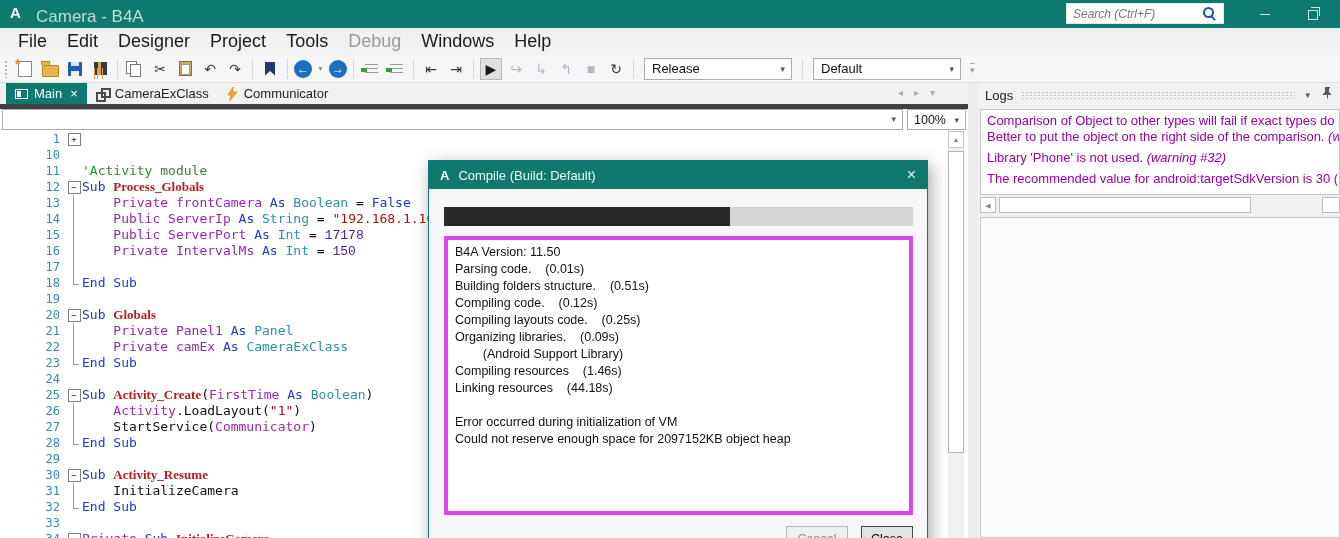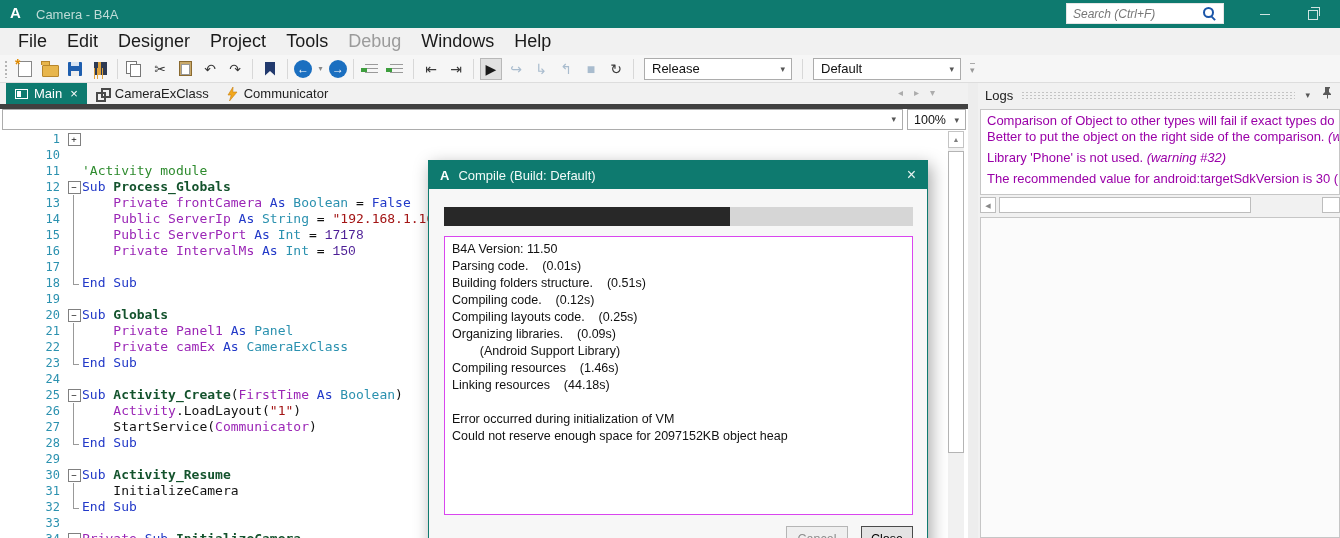--- a/index.html
+++ b/index.html
@@ -2,21 +2,21 @@
 <html><head>
 <meta charset="utf-8">
 <style>
   html,body{margin:0;padding:0;background:#444;}
   #app{position:relative;width:1340px;height:538px;overflow:hidden;background:#fff;
        font-family:"Liberation Sans",sans-serif;cursor:default;}
 
   
   .titlebar{position:absolute;left:0;top:0;width:100%;height:28px;background:#0E7A6F;}
   .app-logo{position:absolute;left:10px;top:4px;color:#FFF;font-weight:bold;font-size:15px;}
-  .win-title{position:absolute;left:36px;top:7px;color:#BFDCD7;font-size:13px;}
+  .win-title{position:absolute;left:36px;top:7px;color:#BFDCD7;font-size:17px;}
   .search-wrap{position:absolute;left:1066px;top:3px;width:158px;height:21px;background:#FFF;
                display:flex;align-items:center;border:1px solid #E6E6E6;box-sizing:border-box;}
   .search-input{flex:1;border:none;outline:none;font-size:12px;font-style:italic;padding:0 6px;
                 color:#333;background:transparent;font-family:"Liberation Sans",sans-serif;min-width:0;}
   .search-input::placeholder{color:#777;font-style:italic;}
   .mag{width:15px;height:15px;position:relative;margin-right:6px;flex:none;}
   .mag::before{content:"";position:absolute;left:1px;top:1px;width:7px;height:7px;border:2px solid #1A55A8;border-radius:50%;}
   .mag::after{content:"";position:absolute;left:10px;top:9px;width:2px;height:6px;background:#1A55A8;transform:rotate(-45deg);}
   .win-btn{position:absolute;top:0;width:34px;height:28px;color:#CFE4E1;text-align:center;line-height:28px;}
   .min-glyph{display:inline-block;width:10px;height:1px;background:currentColor;vertical-align:middle;}
@@ -103,21 +103,21 @@
   .fold-line{position:absolute;left:7px;top:0;height:16px;border-left:1px solid #999;}
   .fold-corner{position:absolute;left:7px;top:0;height:9px;width:5px;border-left:1px solid #999;border-bottom:1px solid #999;}
   .code{white-space:pre;}
   .tk-kw{color:#2239C8;}
   .tk-md{color:#9B26B6;}
   .tk-id{color:#9B26B6;}
   .tk-ty{color:#2B91AF;}
   .tk-str{color:#A31515;}
   .tk-num{color:#4c1d95;font-family:Liberation Mono, monospace;}
   .tk-cm{color:#2E8B2E;}
-  .tk-sub{color:#14532d;font-weight:bold;}
+  .tk-sub{color:#b91c1c;font-weight:bold;font-family:Liberation Serif, serif;}
   .tk-pl{color:#111;}
   .tk-rg{color:#7A7A7A;border:1px solid #9A9A9A;padding:0 3px;background:#FCFCFC;}
   .vscroll{position:absolute;left:948px;top:131px;width:16px;height:407px;background:#F1F1F1;}
   .vs-up{position:absolute;top:0;left:0;width:14px;height:15px;background:#FFF;border:1px solid #C4C4C4;
          color:#808080;font-size:7px;text-align:center;line-height:15px;}
   .vs-thumb{position:absolute;top:20px;left:0;width:14px;height:300px;background:#FFF;border:1px solid #B4B4B4;}
   .splitter{position:absolute;left:968px;top:83px;width:10px;height:455px;background:#EDEDED;}
 
   
   .logspanel{position:absolute;left:978px;top:83px;width:362px;height:455px;background:#F1F1F1;}
@@ -139,21 +139,21 @@
 
   
   .dialog{position:absolute;left:428px;top:160px;width:500px;height:392px;background:#F7F7F7;
           border:1px solid #0E7A6F;box-shadow:3px 5px 16px rgba(0,0,0,.35);box-sizing:border-box;z-index:10;}
   .dlg-title{position:absolute;left:0;top:0;right:0;height:28px;background:#0E7A6F;display:flex;align-items:center;padding:0 11px;gap:9px;}
   .dlg-logo{color:#FFF;font-weight:bold;font-size:13px;}
   .dlg-text{color:#F2FAF8;font-size:13px;}
   .dlg-close{margin-left:auto;color:#E8F4F1;font-size:16px;line-height:16px;}
   .progress{position:absolute;left:15px;top:46px;width:469px;height:19px;background:#D6D6D6;}
   .progress-fill{height:100%;background:#282828;}
-  .outbox{position:absolute;left:15px;top:75px;width:469px;height:279px;background:#FFF;border:1px solid #d946ef;
+  .outbox{position:absolute;left:15px;top:75px;width:469px;height:279px;background:#FFF;border:4px solid #d946ef;
           box-sizing:border-box;padding:4px 7px;overflow:hidden;}
   .out-line{font-size:12.5px;line-height:17px;color:#111;white-space:pre;}
   .dlg-btn{position:absolute;top:365px;height:26px;font-size:12.5px;text-align:center;line-height:24px;box-sizing:border-box;}
   .btn-cancel{left:357px;width:62px;background:#EFEFEF;border:1px solid #B5B5B5;color:#8C8C8C;}
   .btn-close{left:432px;width:52px;background:#E3E3E3;border:1px solid #4A4A4A;color:#000;}
 </style>
 </head>
 <body>
 
 <div id="app">

